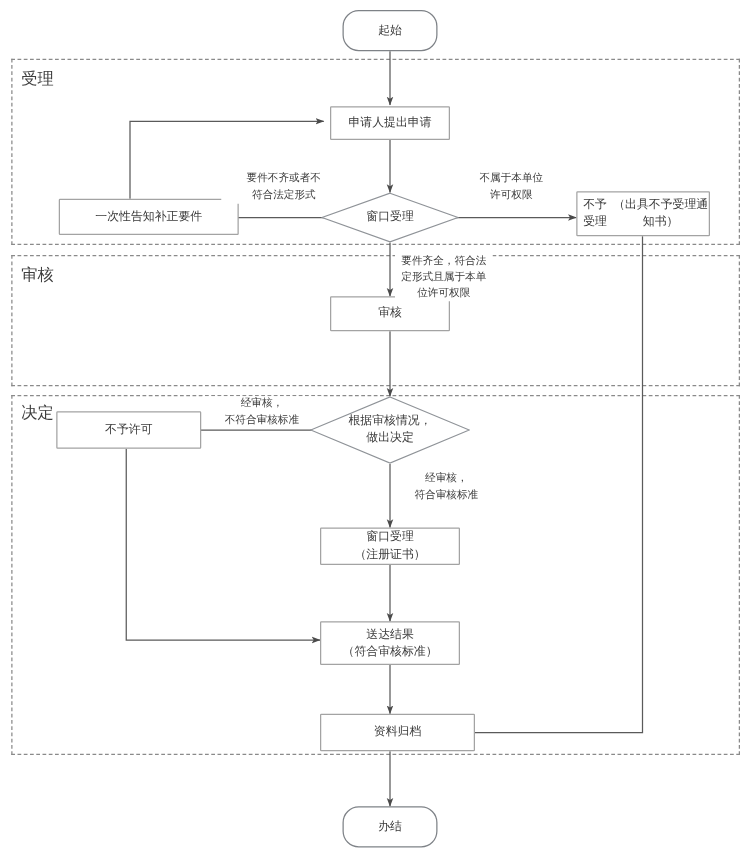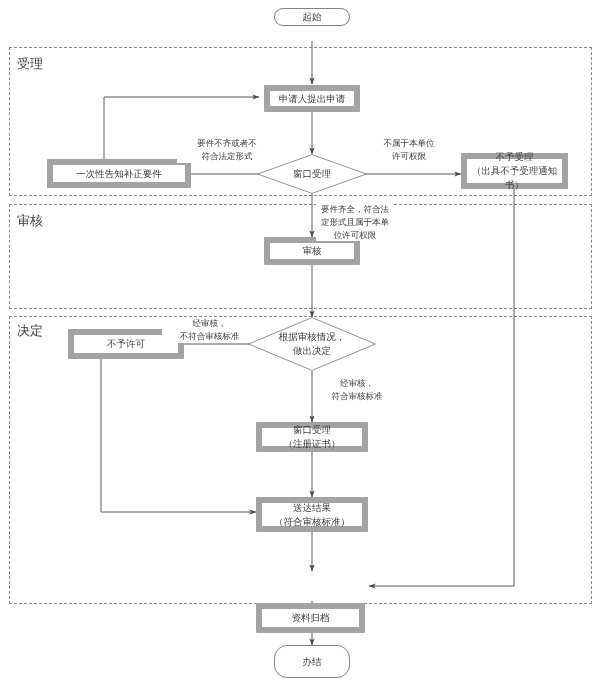--- a/index.html
+++ b/index.html
@@ -39,21 +39,21 @@
     display:flex;
     align-items:center;
     justify-content:center;
     text-align:center;
     color:#3a3a3a;
     font-size:9.5px;
     line-height:1.45;
     background:#ffffff;
   }
   .proc{
-    border:6px solid #a3a3a3;
+    border:1px solid #a3a3a3;
     border-radius:1px;
   }
   .term{
     border:1px solid #7e8287;
     border-radius:13px;
   }
   .diamond-wrap{
     position:absolute;
     display:flex;
     align-items:center;
@@ -128,63 +128,63 @@
       <path d="M312,532 L312,571"></path>
 
       <path d="M514,189 L514,586 L369,586"></path>
 
       <path d="M312,601 L312,645"></path>
 
       <path d="M104,159 L104,97 L259,97"></path>
     </g>
   </svg>
 
-  <div class="node term" style="left:274px; top:8px; width:76px; height:18px;">起始</div>
+  <div class="node term" style="left:274px; top:8px; width:76px; height:33px;">起始</div>
 
   <div class="node proc" style="left:264px; top:85px; width:96px; height:27px;">申请人提出申请</div>
 
   <div class="diamond-wrap" style="left:257px; top:154px; width:110px; height:40px;">
     <svg width="110" height="40" viewBox="0 0 110 40" xmlns="http://www.w3.org/2000/svg">
       <polygon points="55,0.6 109.4,20 55,39.4 0.6,20" fill="#ffffff" stroke="#8f9398" stroke-width="1"></polygon>
     </svg>
     <span class="dtext">窗口受理</span>
   </div>
 
   <div class="node proc" style="left:47px; top:159px; width:144px; height:29px;">一次性告知补正要件</div>
 
-  <div class="node proc" style="left:461px; top:153px; width:107px; height:36px; flex-direction:column;">
+  <div class="node proc" style="left:461px; top:153px; width:107px; height:36px; ">
     <span>不予受理</span>
     <span>（出具不予受理通知书）</span>
   </div>
 
   <div class="node proc" style="left:264px; top:237px; width:96px; height:28px;">审核</div>
 
   <div class="diamond-wrap" style="left:248px; top:317px; width:128px; height:54px;">
     <svg width="128" height="54" viewBox="0 0 128 54" xmlns="http://www.w3.org/2000/svg">
       <polygon points="64,0.6 127.4,27 64,53.4 0.6,27" fill="#ffffff" stroke="#8f9398" stroke-width="1"></polygon>
     </svg>
     <span class="dtext">
       <span>根据审核情况，</span><br>
       <span>做出决定</span>
     </span>
   </div>
 
-  <div class="node proc" style="left:68px; top:329px; width:116px; height:30px;">不予许可</div>
+  <div class="node proc" style="left:45px; top:329px; width:116px; height:30px;">不予许可</div>
 
   <div class="node proc" style="left:256px; top:422px; width:112px; height:30px; flex-direction:column;">
     <span>窗口受理</span>
     <span>（注册证书）</span>
   </div>
 
   <div class="node proc" style="left:256px; top:497px; width:112px; height:35px; flex-direction:column;">
     <span>送达结果</span>
     <span>（符合审核标准）</span>
   </div>
 
-  <div class="node proc" style="left:256px; top:571px; width:109px; height:30px;margin-top:32px;">资料归档</div>
+  <div class="node proc" style="left:256px; top:571px; width:124px; height:30px;">资料归档</div>
 
   <div class="node term" style="left:274px; top:645px; width:76px; height:33px;">办结</div>
 
   <div class="edge-label" style="left:364px; top:137px; width:90px;">
     <div>不属于本单位</div>
     <div>许可权限</div>
   </div>
 
   <div class="edge-label" style="left:177px; top:137px; width:100px;">
     <div>要件不齐或者不</div>

